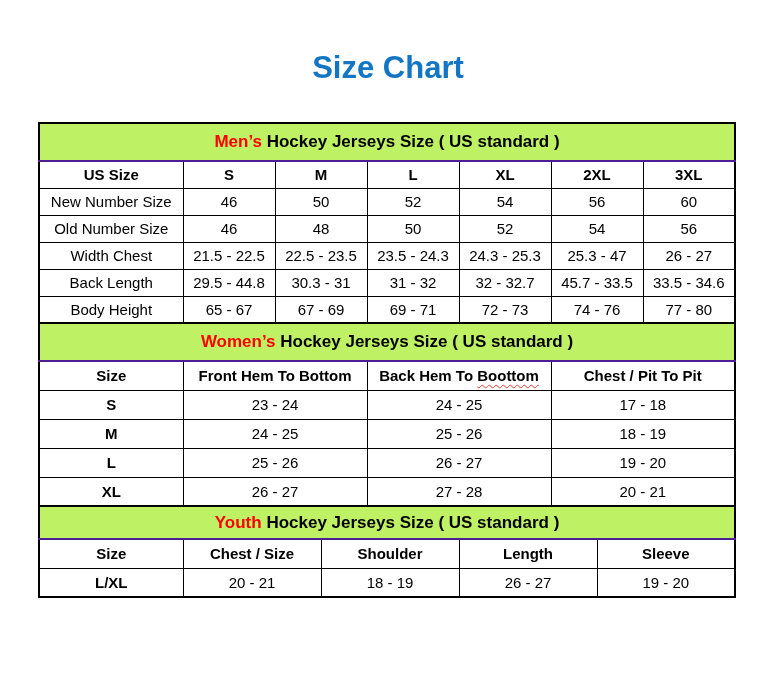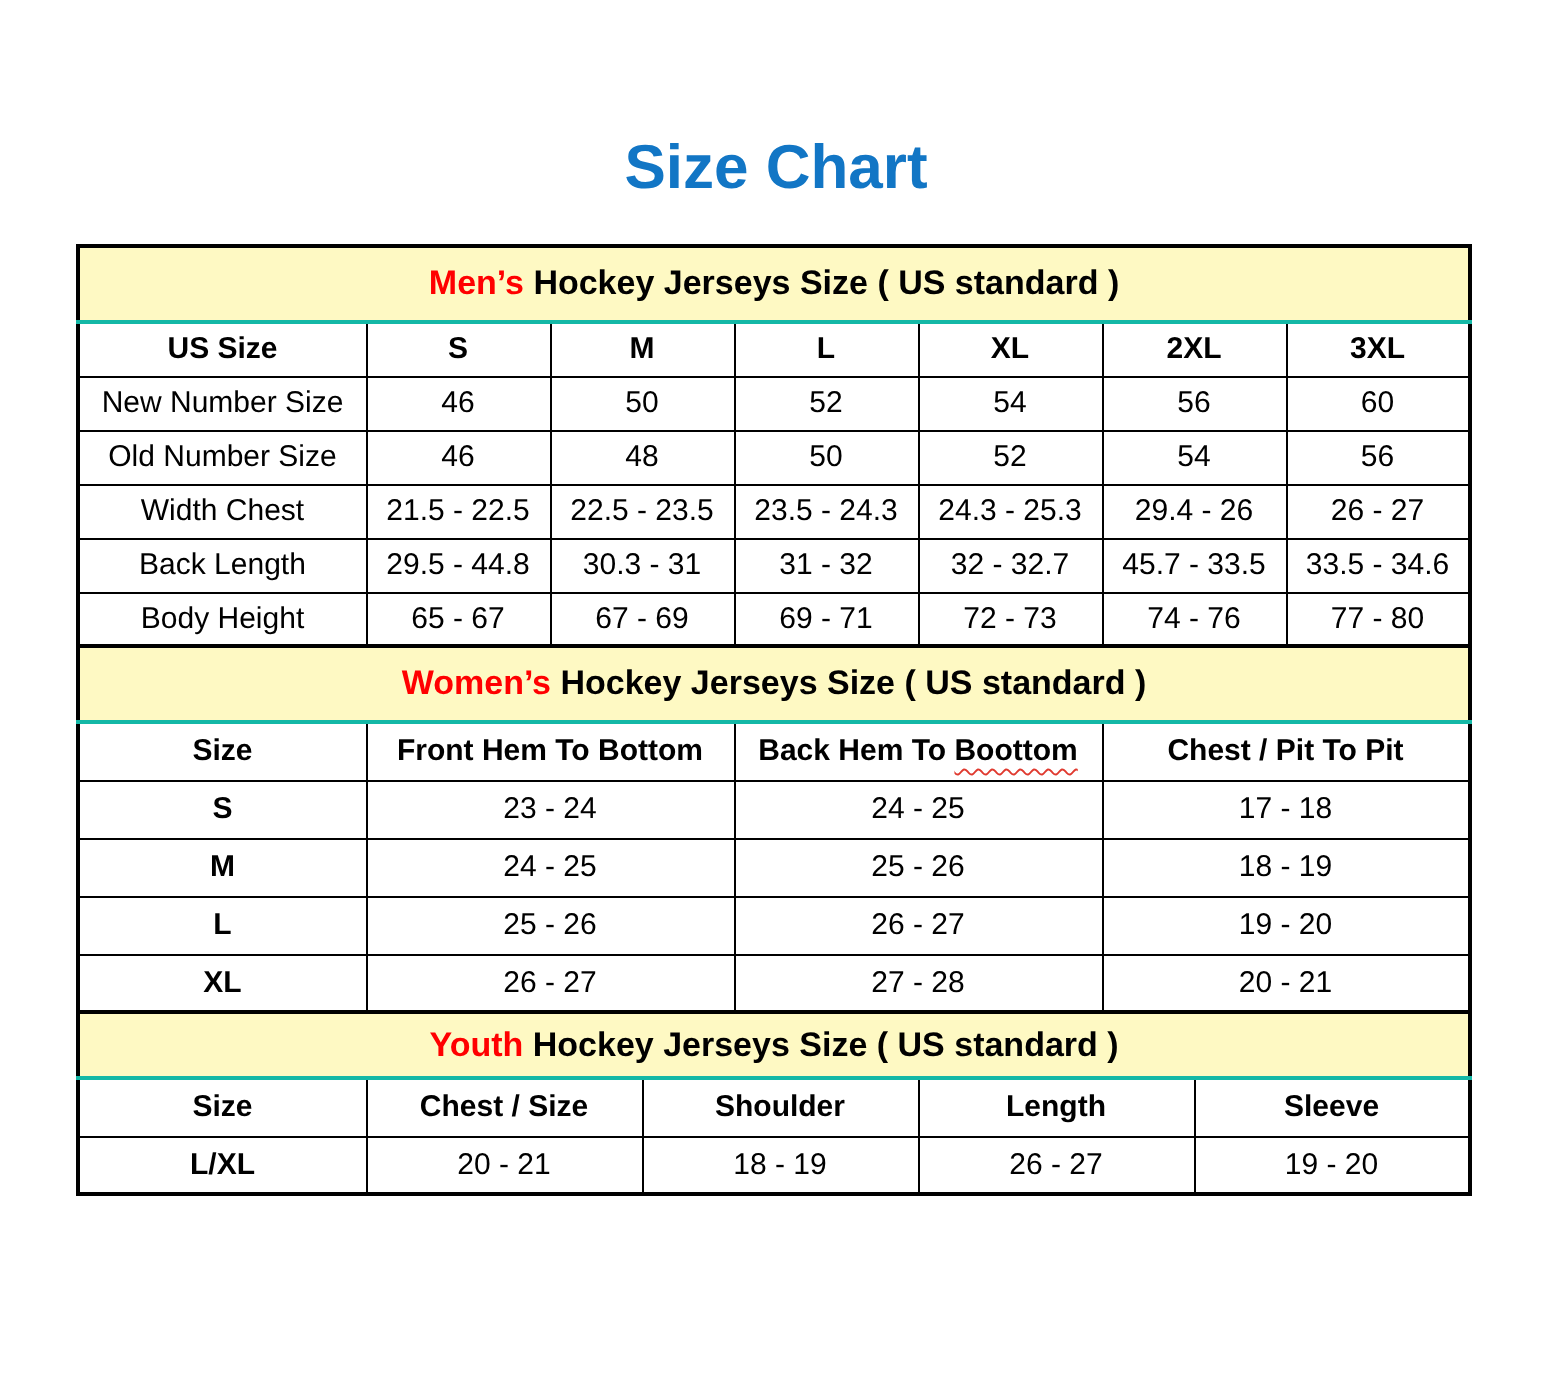--- a/index.html
+++ b/index.html
@@ -5,21 +5,21 @@
   html, body { margin: 0; padding: 0; }
   body {
     width: 776px; height: 692px;
     background: #ffffff;
     font-family: "Liberation Sans", sans-serif;
     position: relative;
     overflow: hidden;
   }
   .page-title {
     position: absolute;
-    top: 67px; left: 0; width: 776px;
+    top: 51px; left: 0; width: 776px;
     margin: 0;
     text-align: center;
     font-size: 31px;
     line-height: 34px;
     font-weight: 700;
     color: #1276c5;
   }
   .tables-wrap {
     position: absolute;
     left: 38px; top: 122px;
@@ -37,25 +37,25 @@
     text-align: center;
     vertical-align: middle;
     padding: 0;
     font-size: 15px;
     color: #000000;
     white-space: nowrap;
     overflow: hidden;
   }
   th { font-weight: 700; }
   tr.band td {
-    background: #fef9c3;
+    background: #bef264;
     font-weight: 700;
     font-size: 17px;
     border-top: 2px solid #000000;
-    border-bottom: 2px solid #14b8a6;
+    border-bottom: 2px solid #4c1d95;
   }
   .accent { color: #ff0000; }
   .mens  tr { height: 27px; }
   .mens  tr.band { height: 38px; }
   .womens tr { height: 29px; }
   .womens tr.band { height: 38px; }
   .youth tr { height: 29px; }
   .youth tr.band { height: 33px; }
   .squiggle {
     text-decoration-line: underline;
@@ -112,21 +112,21 @@
       <td>52</td>
       <td>54</td>
       <td>56</td>
     </tr>
     <tr>
       <td>Width Chest</td>
       <td>21.5 - 22.5</td>
       <td>22.5 - 23.5</td>
       <td>23.5 - 24.3</td>
       <td>24.3 - 25.3</td>
-      <td>29.4 - 26</td>
+      <td>25.3 - 47</td>
       <td>26 - 27</td>
     </tr>
     <tr>
       <td>Back Length</td>
       <td>29.5 - 44.8</td>
       <td>30.3 - 31</td>
       <td>31 - 32</td>
       <td>32 - 32.7</td>
       <td>45.7 - 33.5</td>
       <td>33.5 - 34.6</td>

